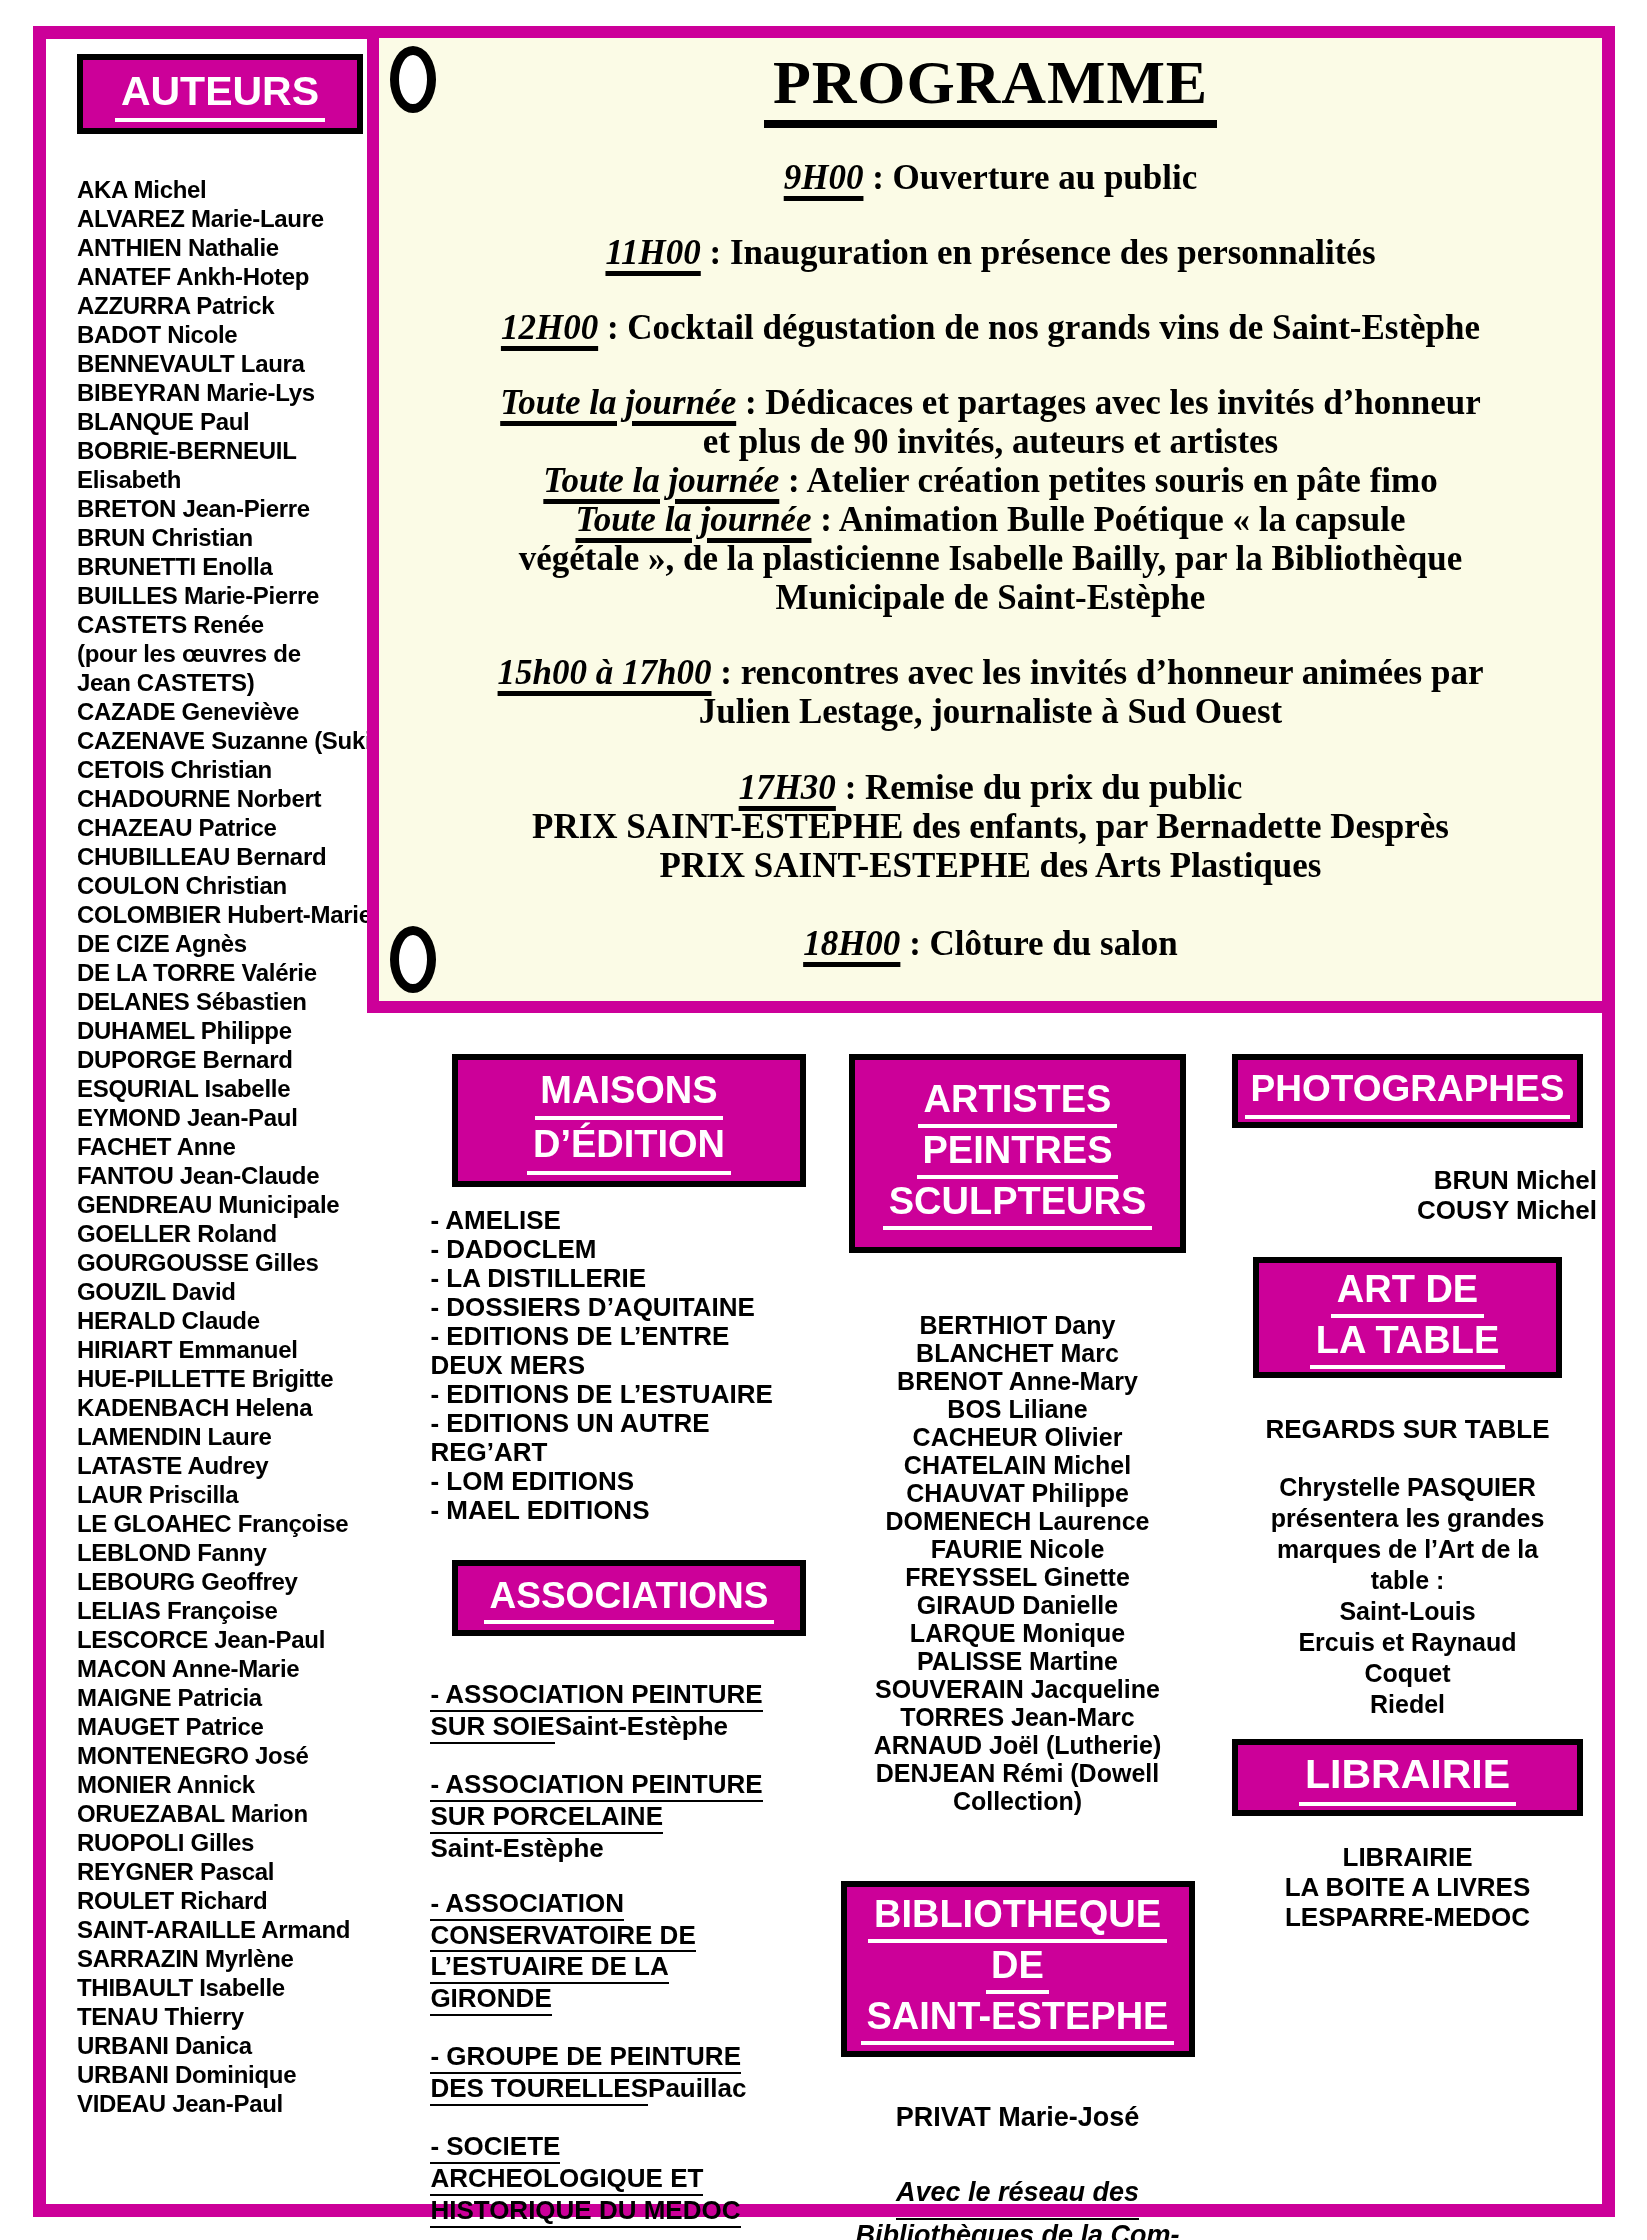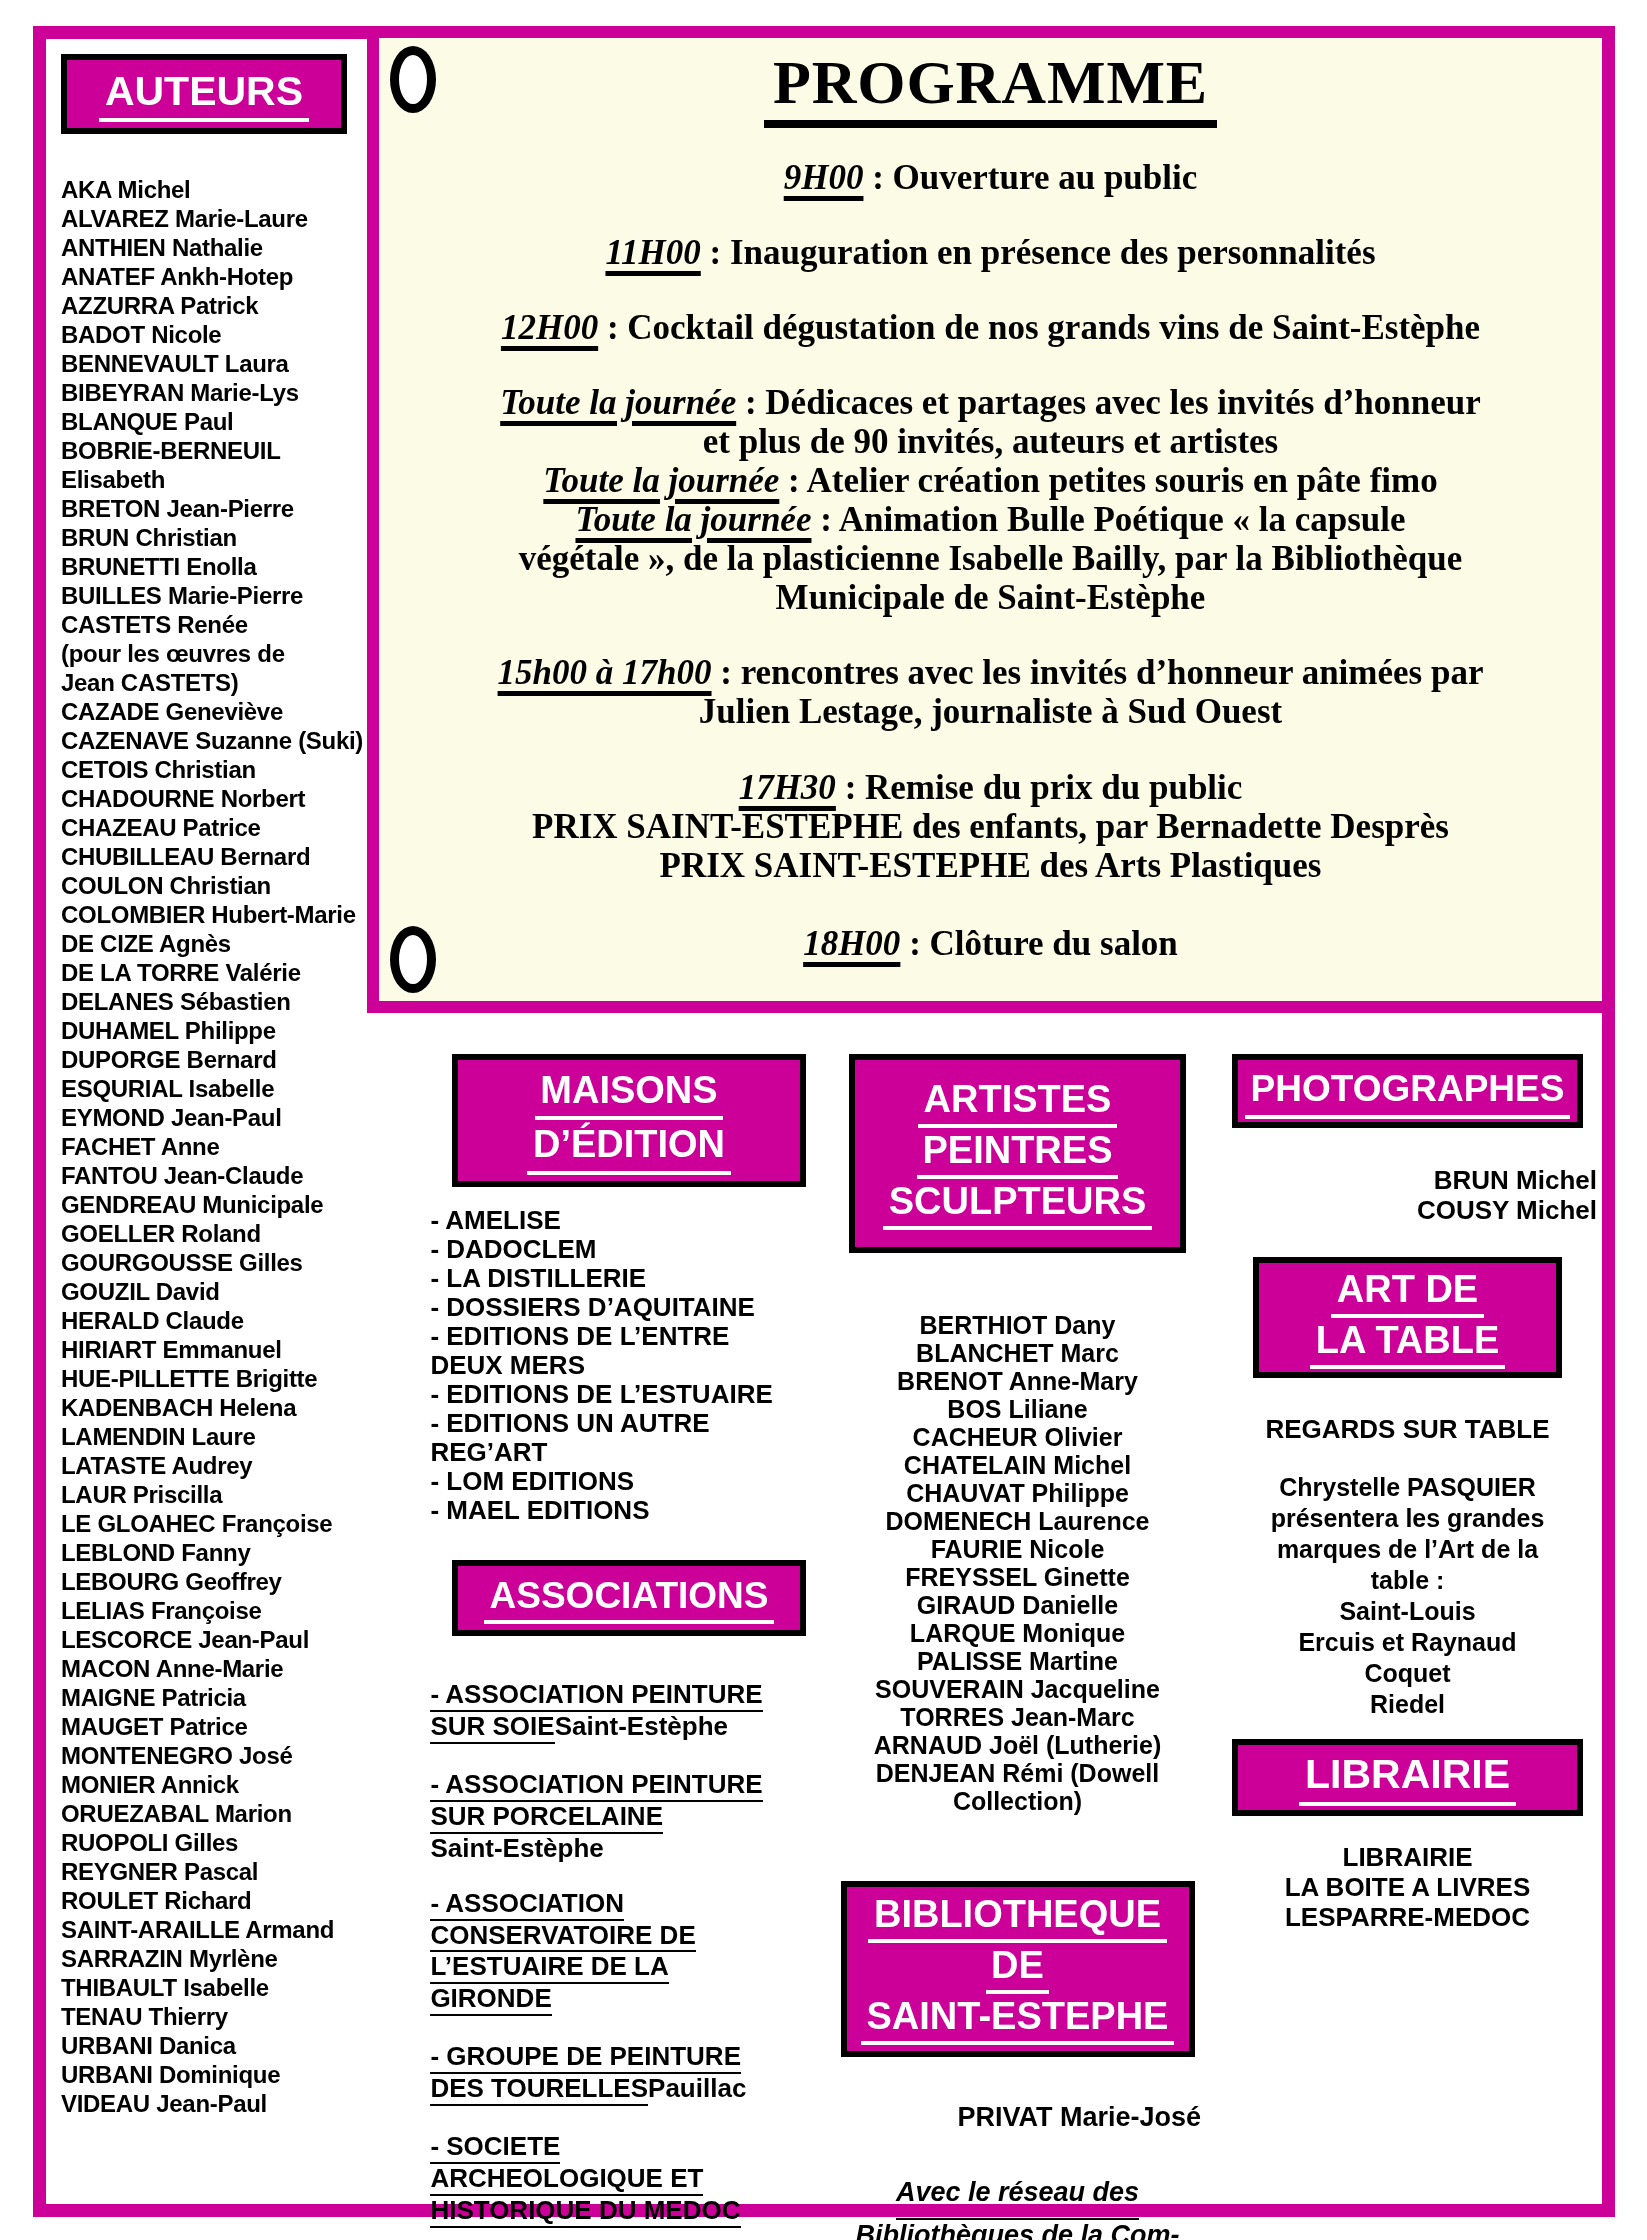--- a/index.html
+++ b/index.html
@@ -32,21 +32,21 @@
     box-sizing:border-box;
   }
   .hdr-line{display:block;}
   .hdr-line > span{
     display:inline-block;
     border-bottom:4.7px solid #fff;
     padding:0 5.6px 1.9px 5.6px;
     white-space:nowrap;
   }
   
-  .authors-panel{position:absolute;left:46px;top:39px;width:323px;}
+  .authors-panel{position:absolute;left:46px;top:39px;width:323px;padding-left:16px;}
   .hb-auteurs{
     margin:15px 0 0 15px;width:286px;
     font-size:41px;line-height:51px;
     padding:5.6px 0;
   }
   .authors-list{margin-top:41px;padding-left:15px;}
   .author-line{
     font-size:24px;line-height:29px;white-space:nowrap;letter-spacing:-0.3px;
   }
   
@@ -101,21 +101,21 @@
   .assoc-item{margin-bottom:26px;}
   .assoc-line{font-size:26px;line-height:29px;white-space:nowrap;}
   .assoc-line .u{border-bottom:2.8px solid #000;display:inline-block;padding-bottom:0.9px;}
 
   .hb-art{margin:14px auto 0 auto;width:337px;font-size:38px;line-height:45px;padding:17px 0;}
   .artist-list{margin-top:58px;}
   .cline{font-size:25px;line-height:28px;}
 
   .hb-bib{margin:66px auto 0 auto;width:354px;font-size:38px;line-height:45px;padding:5.6px 0;}
   .bib-names{margin-top:45px;}
-  .bib-names .cline{font-size:27px;line-height:30px;text-align:right;}
+  .bib-names .cline{font-size:27px;line-height:30px;}
   .bib-note{margin-top:45px;}
   .note-line{font-size:27px;line-height:31px;font-style:italic;}
   .note-line > span{border-bottom:2.8px solid #000;display:inline-block;padding-bottom:10px;}
 
   .hb-photo{margin:14px auto 0 auto;width:351px;font-size:37px;line-height:49px;padding:3.7px 0;}
   .photo-names{margin-top:37px;text-align:right;}
   .photo-names .cline{font-size:26px;line-height:30px;}
 
   .hb-table{margin:32px auto 0 auto;width:309px;font-size:38px;line-height:45px;padding:3.7px 0;}
   .table-sub{margin-top:37px;font-size:26px;line-height:29px;}

